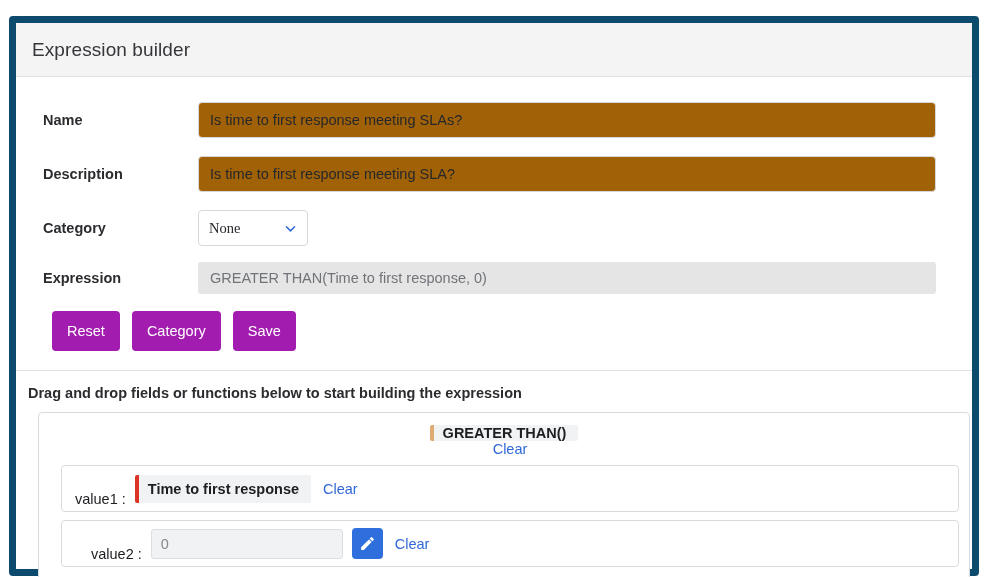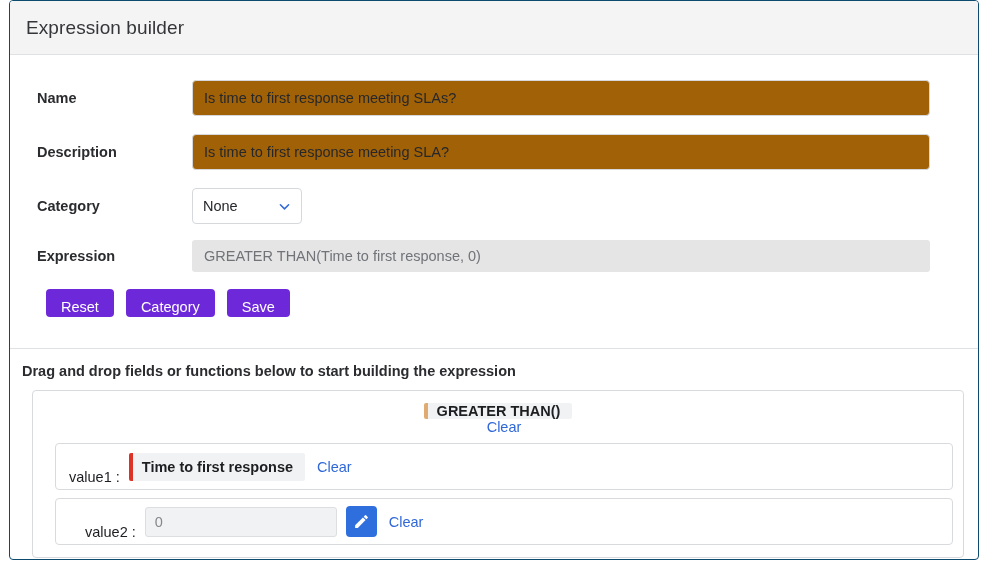--- a/index.html
+++ b/index.html
@@ -20,25 +20,25 @@
     position: relative;
     width: 999px;
     height: 577px;
     box-sizing: border-box;
   }
 
   
   .card {
     position: absolute;
     left: 9px;
-    top: 0;
+    top: 16px;
     width: 970px;
     height: 560px;
     box-sizing: border-box;
-    border: 1px solid #0c4a6e;
+    border: 7px solid #0c4a6e;
     border-radius: 4px;
     background: #ffffff;
   }
 
   .card-header {
     box-sizing: border-box;
     height: 54px;
     background: #f4f4f4;
     border-bottom: 1px solid #dfe1e5;
     border-radius: 3px 3px 0 0;
@@ -117,42 +117,43 @@
     height: 36px;
     border: 1px solid #d6d8db;
     border-radius: 4px;
     background: #ffffff;
     font-size: 14.5px;
     color: #26272b;
     display: flex;
     align-items: center;
     padding: 0 10px;
     cursor: pointer;
+    font-family: Liberation Serif, serif;
   }
   .chevron {
     position: absolute;
     right: 12px;
     top: 13px;
     width: 11px;
     height: 11px;
     pointer-events: none;
   }
 
   
   .btn-row {
     display: flex;
     gap: 12px;
     padding-left: 36px;
     margin-top: 14px;
   }
   .btn {
     box-sizing: border-box;
-    height: 28px;
+    height: 40px;
     padding: 0 15px;
-    background: #6d28d9;
+    background: #a21caf;
     color: #ffffff;
     border: none;
     border-radius: 4px;
     font-family: "Liberation Sans", sans-serif;
     font-size: 14.5px;
     cursor: pointer;
     line-height: 36px;
     text-align: center;
   }
 

